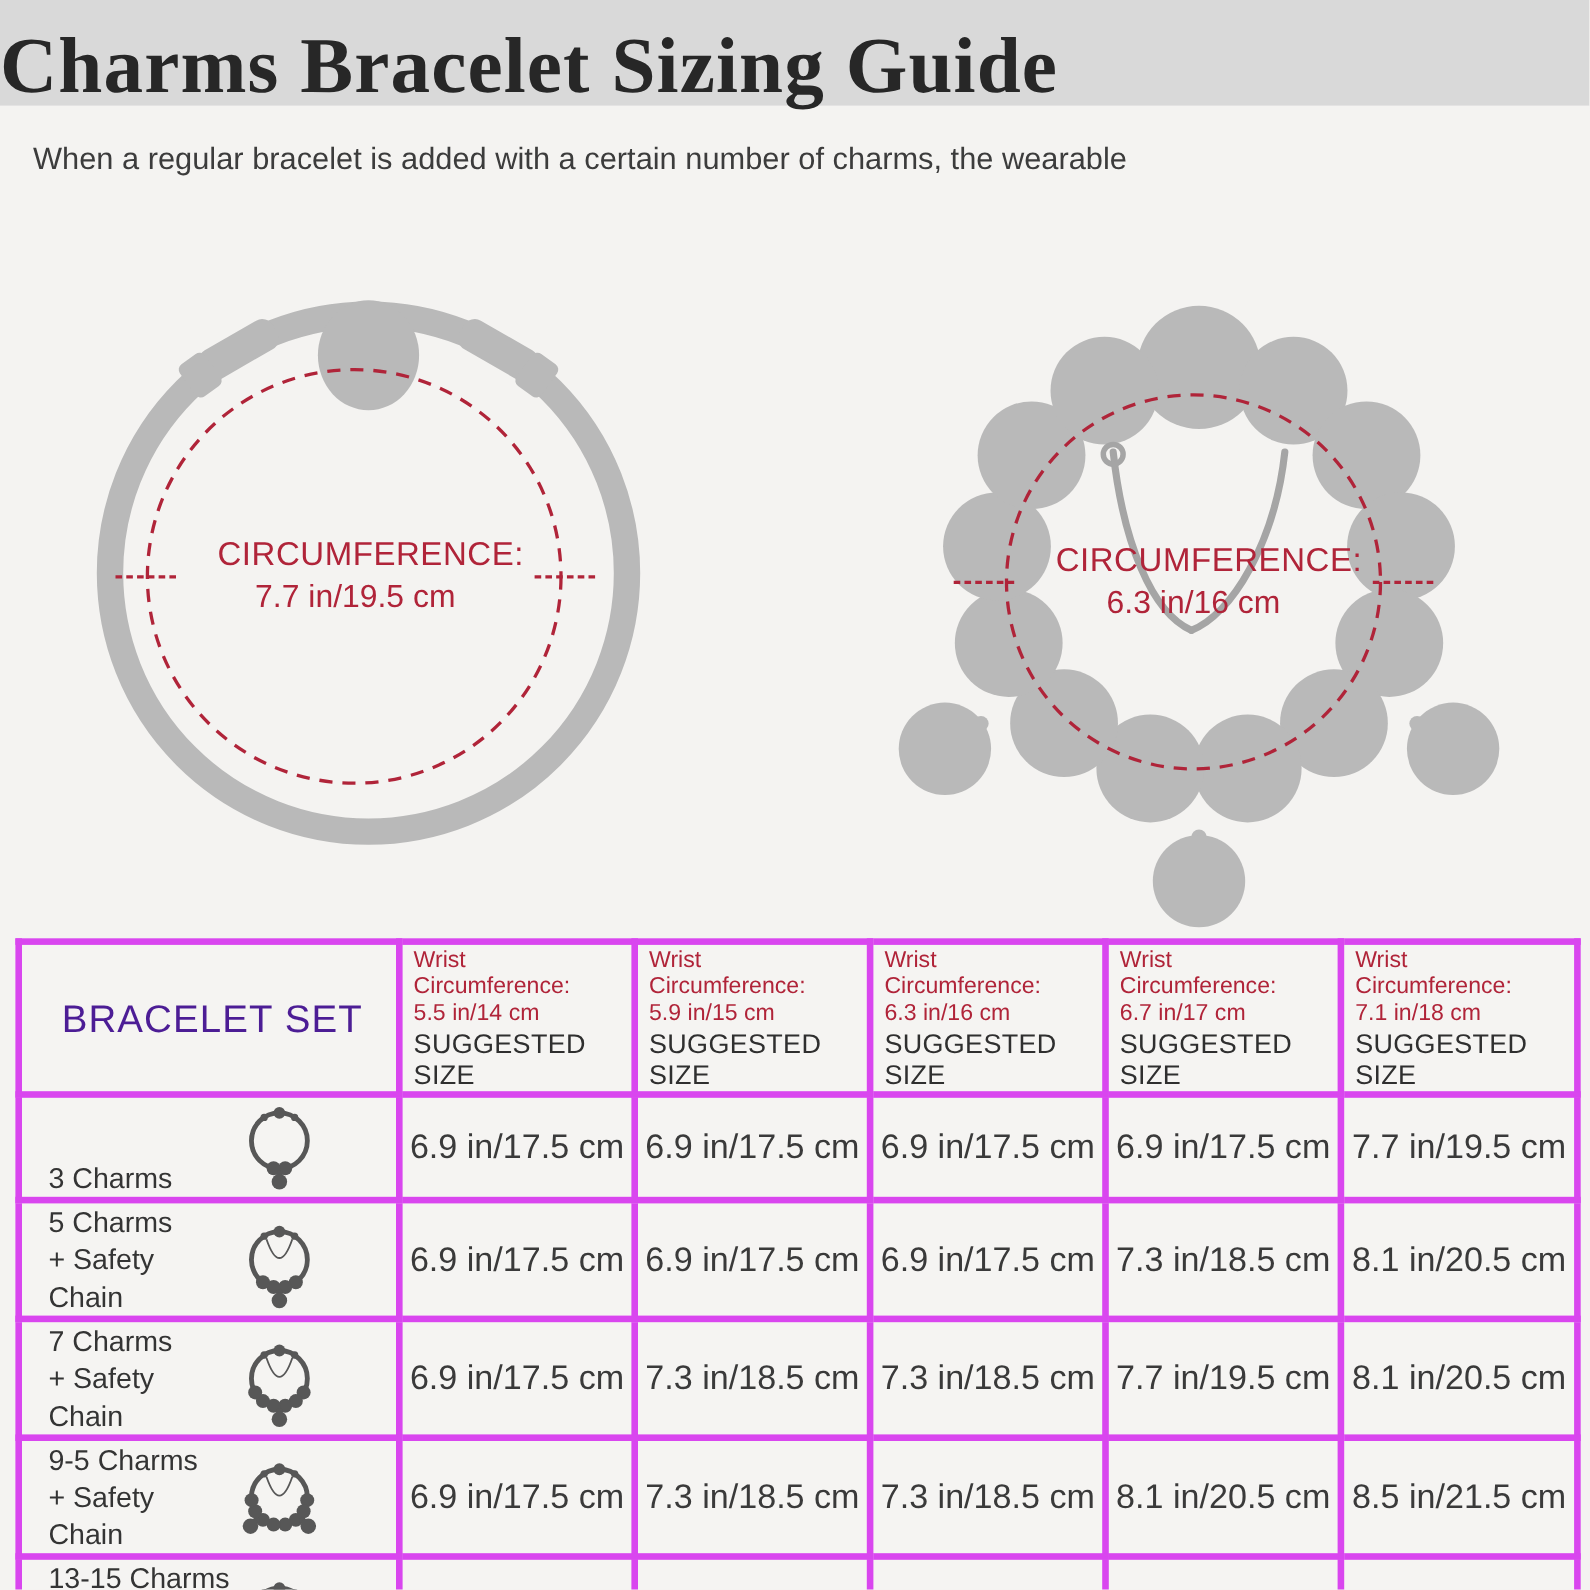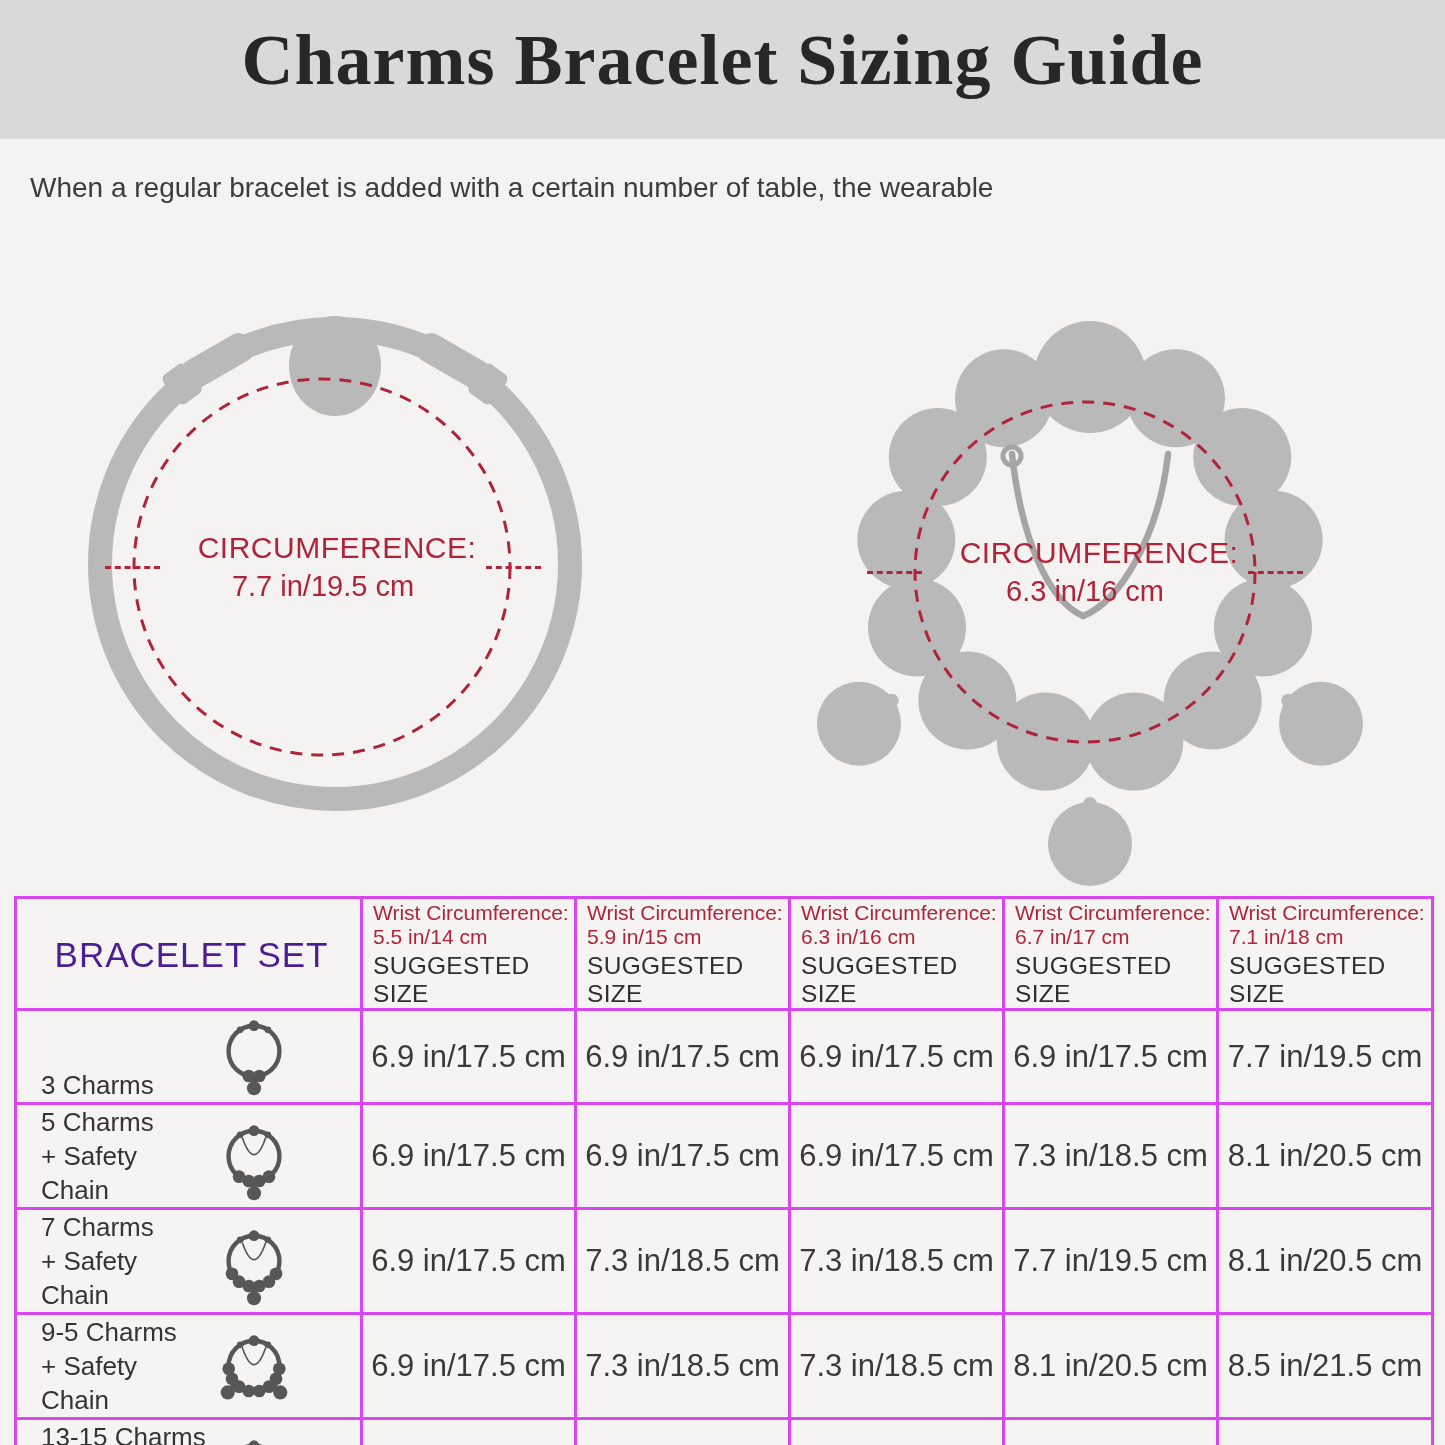--- a/index.html
+++ b/index.html
@@ -1,52 +1,52 @@
 <!DOCTYPE html>
 <html><head>
 <meta charset="utf-8">
 <style>
   html,body{margin:0;padding:0;width:1445px;height:1445px;overflow:hidden;
     background:#f4f3f1;font-family:"Liberation Sans",sans-serif;}
-  .banner{width:1445px;height:139px;background:#d9d9d9;text-align:center;}
+  .banner{width:1445px;height:96px;background:#d9d9d9;}
   .banner h1{margin:0;line-height:120px;font-family:"Liberation Serif",serif;
     font-weight:600;font-size:72px;color:#272727;letter-spacing:1px;}
   .intro{height:170px;box-sizing:border-box;padding:30px 0 0 30px;
     font-size:28px;line-height:38px;color:#3c3c3c;}
   .intro div{white-space:nowrap;}
   .figures{position:relative;width:1445px;height:587px;}
   .fig-svg{position:absolute;}
   .measure{position:absolute;display:flex;align-items:center;justify-content:center;}
   .dash-seg{width:55px;height:0;border-top:3px dashed #b02439;margin:0 10px;flex:0 0 auto;}
   .measure-text{text-align:center;color:#b02439;}
   .circ-label{font-size:30px;line-height:34px;letter-spacing:.5px;margin-left:28px;}
   .circ-value{font-size:29px;line-height:34px;margin-top:4px;}
   table.sizing{border-collapse:collapse;margin-left:14px;width:1417px;
     table-layout:fixed;background:#f5f4f2;border:3px solid #3c3c3c;}
-  table.sizing th,table.sizing td{border:3px solid #d946ef;box-sizing:border-box;
+  table.sizing th,table.sizing td{border:6px solid #d946ef;box-sizing:border-box;
     font-weight:normal;}
   th.colhead{height:99px;text-align:left;vertical-align:middle;padding:2px 4px 0 10px;}
   th.sethead{font-size:35px;letter-spacing:1px;color:#4c1d95;text-align:center;}
   .wrist-line{color:#b02439;font-size:21px;line-height:24px;}
   .suggested{color:#2f2f2f;font-size:24.5px;line-height:28px;margin-top:3px;letter-spacing:.3px;}
   td.val{height:94px;text-align:center;vertical-align:middle;font-size:31px;color:#3a3a3a;}
   td.setcell{height:94px;vertical-align:middle;padding:0 40px 0 24px;}
   .setcell-inner{display:flex;align-items:flex-end;justify-content:space-between;}
   .set-label{font-size:26px;line-height:34px;color:#343434;}
   .mini-icon{flex:0 0 auto;margin-right:22px;}
 </style>
 </head>
 <body>
 
 <div class="banner">
   <h1>Charms Bracelet Sizing Guide</h1>
 </div>
 
 <div class="intro">
-  <div>When a regular bracelet is added with a certain number of table, the wearable</div>
+  <div>When a regular bracelet is added with a certain number of charms, the wearable</div>
 </div>
 
 <div class="figures">
 
   <svg class="fig-svg" style="left:30px;top:0px;" width="610" height="585" viewBox="0 0 610 585">
     <circle cx="305" cy="255" r="235" fill="none" stroke="#b9b9b9" stroke-width="24"></circle>
     <g fill="#b9b9b9">
       <g transform="translate(187,52) rotate(-30)">
           <rect x="-38" y="-15" width="76" height="30" rx="11"></rect>
         </g>

